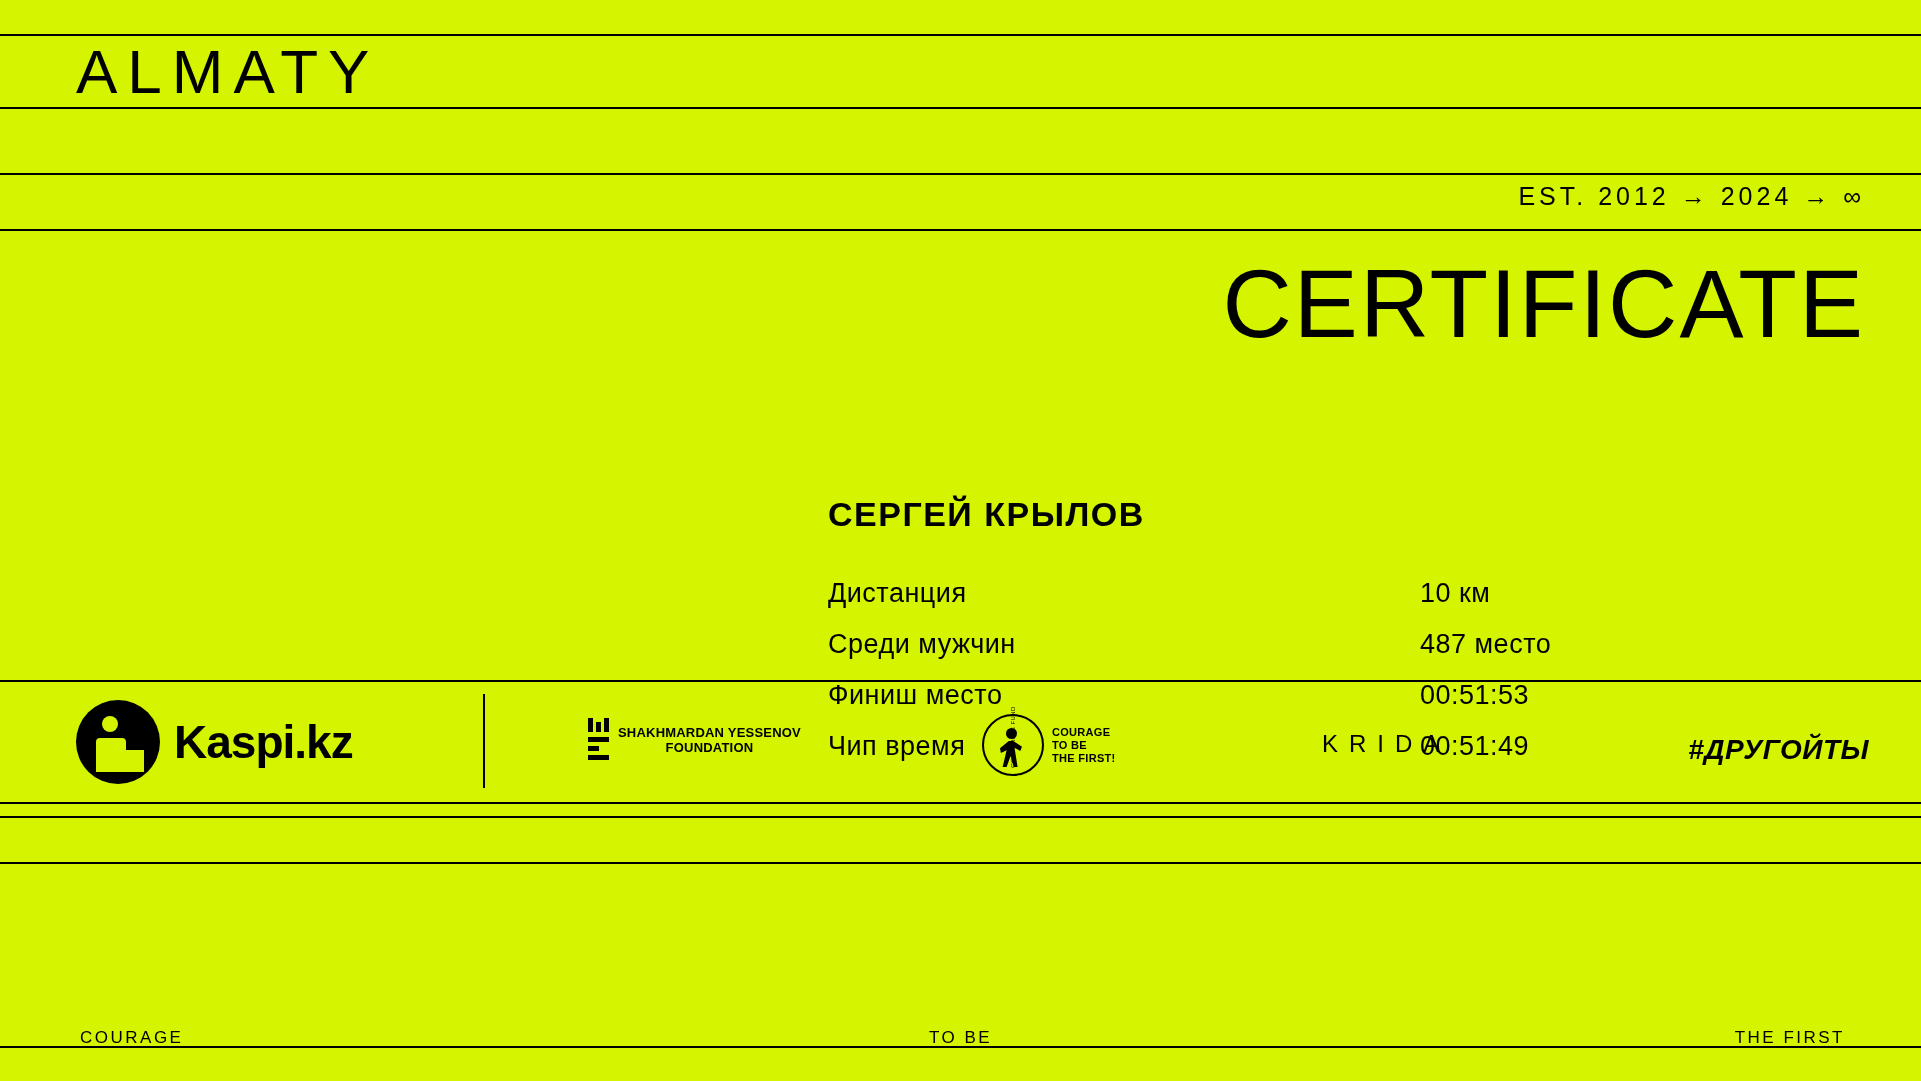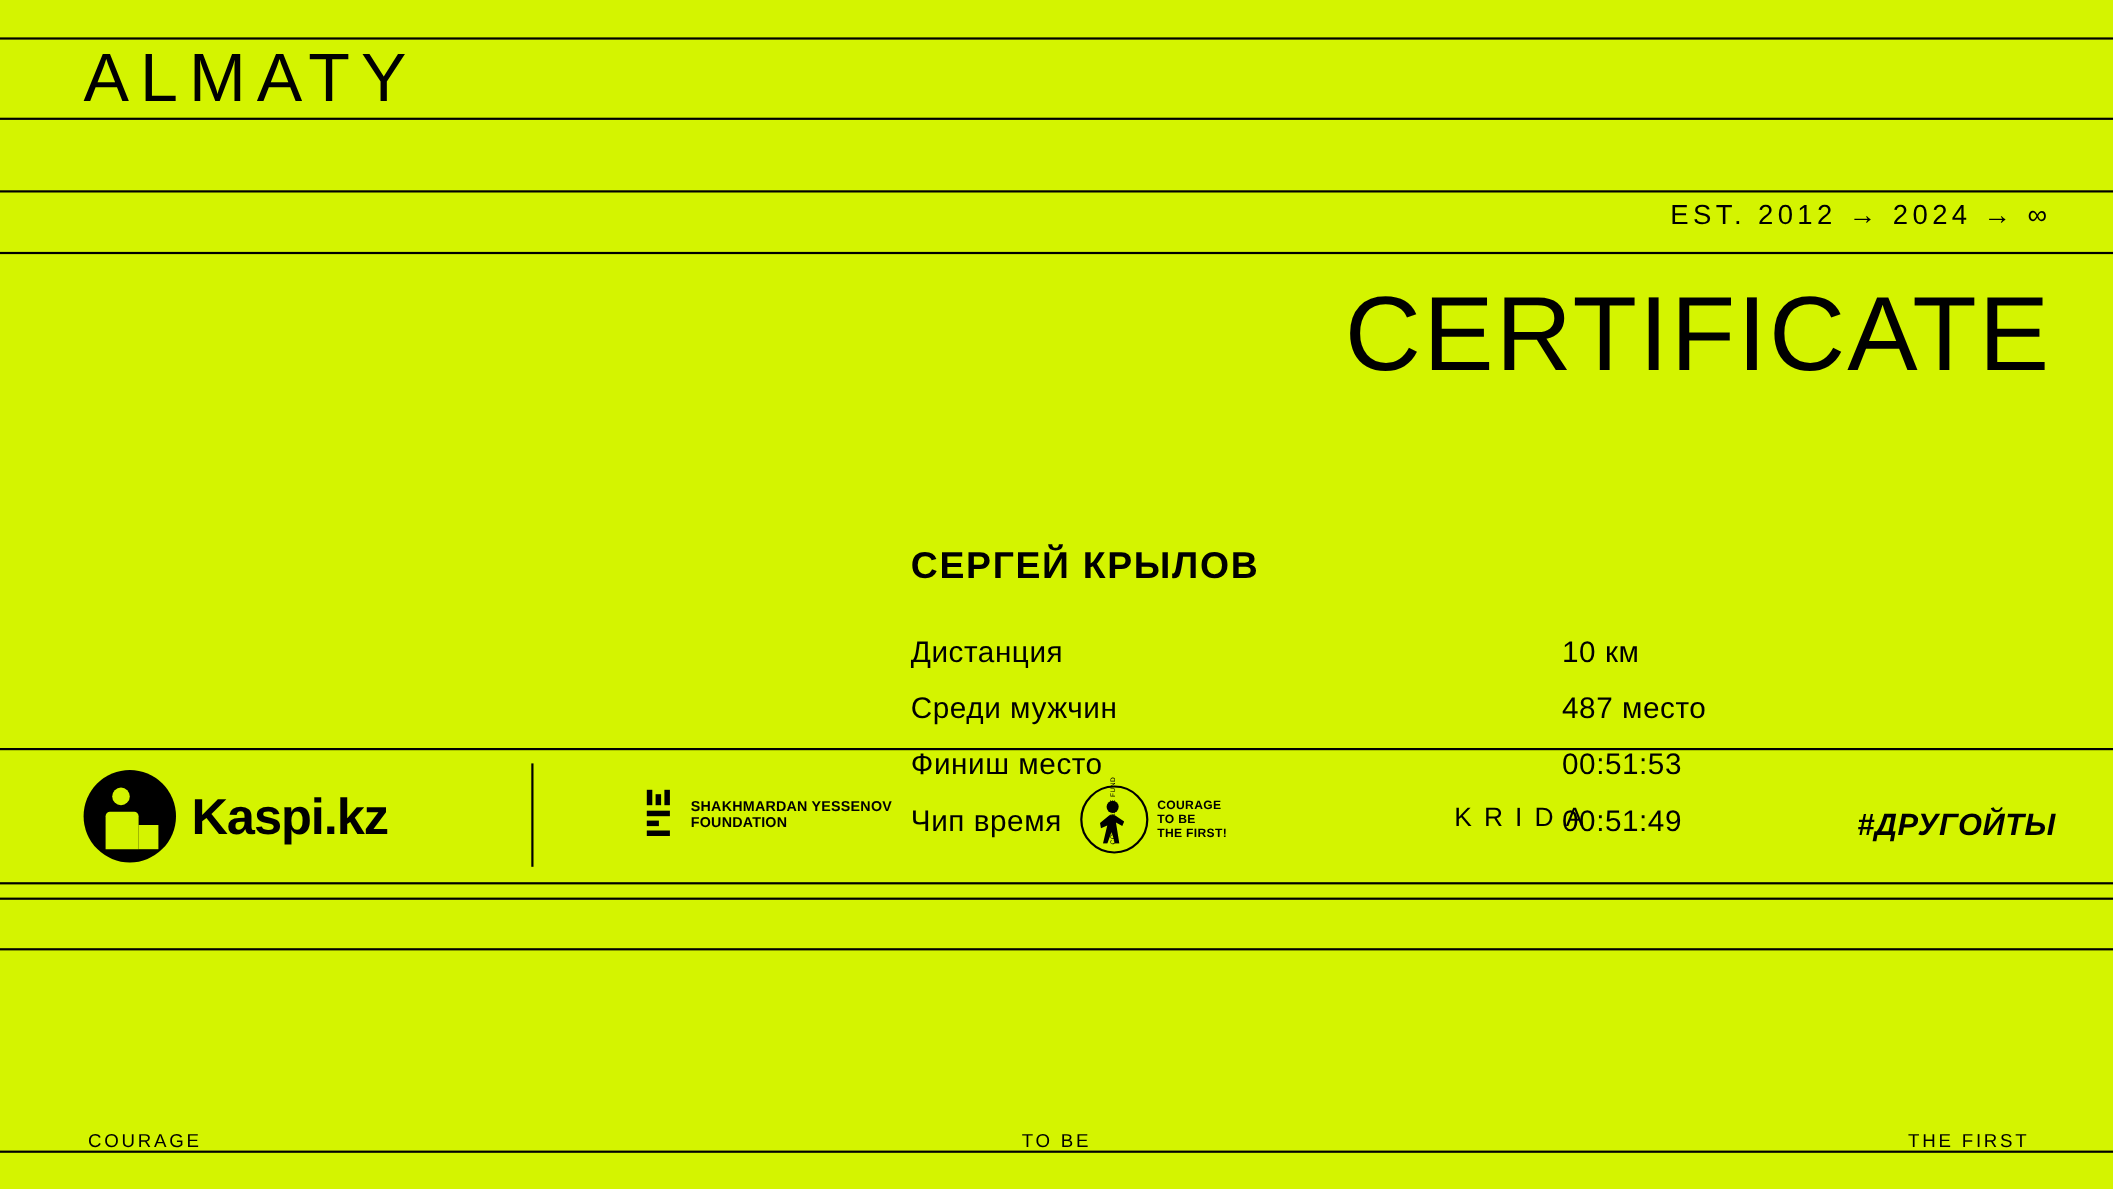--- a/index.html
+++ b/index.html
@@ -173,21 +173,21 @@
     width: 2px;
     height: 94px;
     background: #000;
   }
   .sp-yessenov {
     position: absolute;
     left: 588px;
     top: 36px;
     display: flex;
     align-items: center;
-    gap: 10px;
+    text-align: center;
   }
   .yess-mark {
     width: 30px;
     height: 44px;
     position: relative;
   }
   .yess-mark i {
     position: absolute;
     background: #000;
     display: block;

